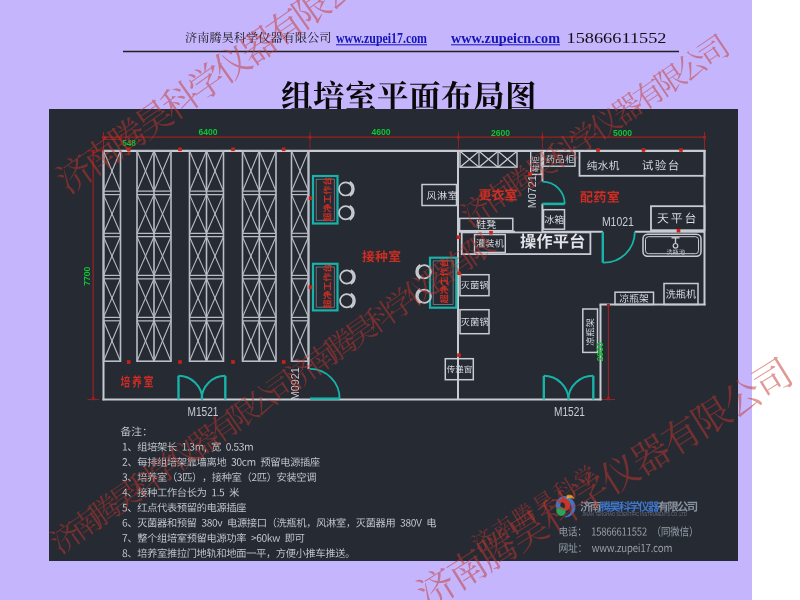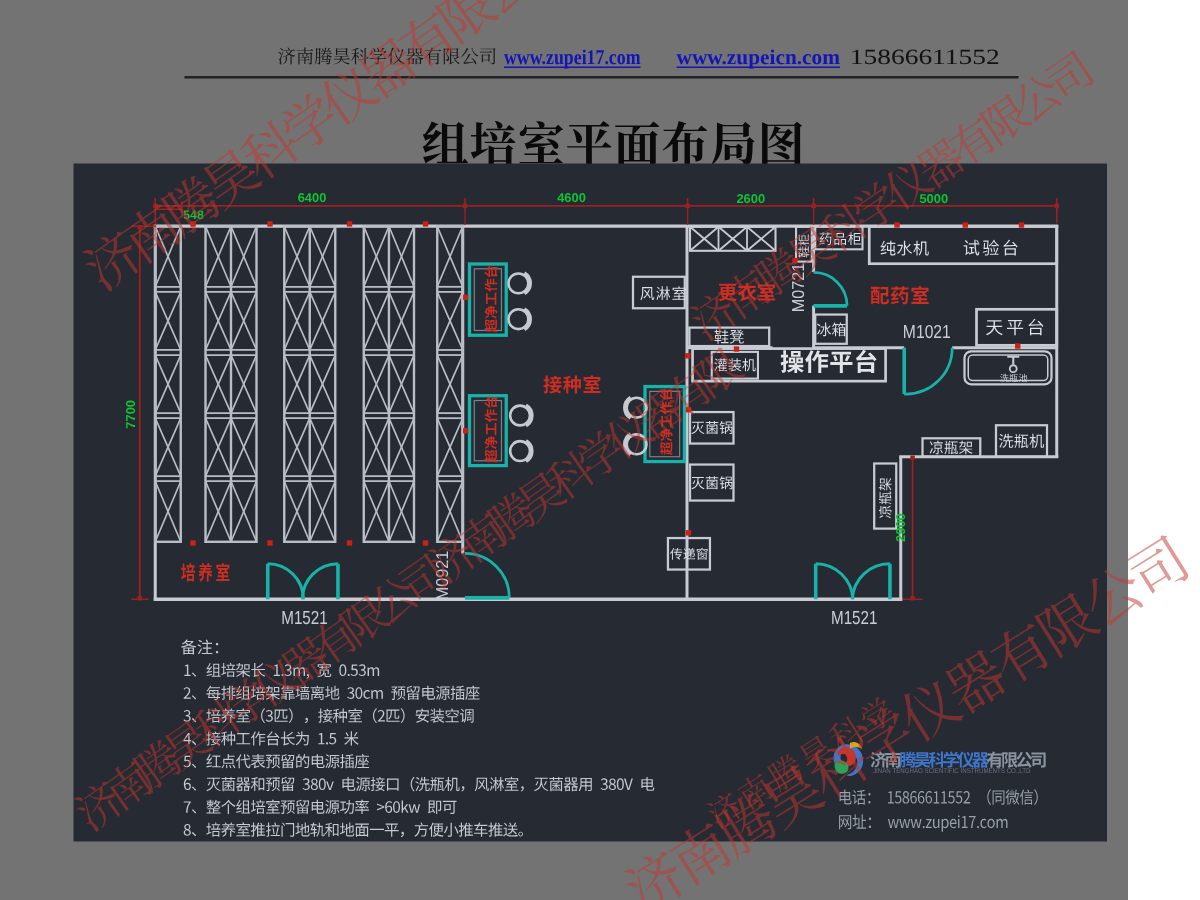--- a/index.html
+++ b/index.html
@@ -1,15 +1,15 @@
 <!DOCTYPE html>
 <html><head><meta charset="utf-8"><title>plan</title>
 <style>
 html,body{margin:0;padding:0;background:#fff;width:800px;height:600px;overflow:hidden;font-family:"Liberation Sans",sans-serif;}
-#page{position:relative;width:752px;height:600px;background:#737373;}
+#page{position:relative;width:752px;height:600px;background:#c4b5fd;}
 #cad{position:absolute;left:49px;top:108.8px;width:689px;height:452px;background:#252a33;}
 </style></head>
 <body>
 <div id="page">
 <svg width="0" height="0" style="position:absolute">
       <defs>
         <path id="g0" d="M159 792V495C159 337 149 120 40 -31C57 -40 89 -67 102 -81C218 79 236 327 236 495V720H760C762 199 762 -70 893 -70C948 -70 964 -26 971 107C957 118 935 142 922 159C920 77 914 8 899 8C832 8 832 320 835 792ZM610 649C584 569 549 487 507 411C453 480 396 548 344 608L282 575C342 505 407 424 467 343C401 238 323 148 239 92C257 78 282 52 296 34C376 93 450 180 513 280C576 193 631 111 665 48L735 88C694 160 628 254 554 350C603 438 644 533 676 630Z"></path>
         <path id="g1" d="M89 778C137 736 194 675 219 635L271 680C245 719 187 777 139 818ZM40 507C89 469 149 412 176 375L227 423C198 459 137 512 88 548ZM58 -28 124 -63C157 30 197 153 224 257L164 292C134 180 90 50 58 -28ZM402 841V621H261V549H393C355 383 287 213 210 127C227 115 250 91 262 73C317 144 365 258 402 384V-78H472V424C507 379 548 324 566 294L606 363C588 385 510 467 472 505V549H581V621H472V841ZM723 841V621H601V549H713C672 382 601 214 517 130C533 117 555 93 567 76C629 147 683 261 723 389V-78H795V391C826 268 868 152 916 88C928 106 953 131 970 143C900 221 839 393 804 549H947V621H795V841Z"></path>
         <path id="g2" d="M149 216V150H461V16H59V-52H945V16H538V150H856V216H538V321H461V216ZM190 303C221 315 268 319 746 356C769 333 789 310 803 292L861 333C820 385 734 462 664 516L609 479C635 458 663 435 690 410L303 383C360 425 417 475 470 528H835V593H173V528H373C317 471 258 423 236 408C210 388 187 375 168 372C176 353 186 318 190 303ZM435 829C449 806 463 777 474 751H70V574H143V683H855V574H931V751H558C547 781 526 820 507 850Z"></path>
         <path id="g3" d="M689 389V262H511V193H689V26H466V-45H962V26H762V193H935V262H762V389ZM689 838V706H524V637H689V490H495V420H951V490H762V637H930V706H762V838ZM78 480V240H237V162H40V97H237V-81H307V97H491V162H307V240H459V480H307V546H416V685H501V748H416V839H348V748H198V839H132V748H45V685H132V546H237V480ZM348 685V606H198V685ZM143 421H242V299H143ZM302 421H394V299H302Z"></path>

